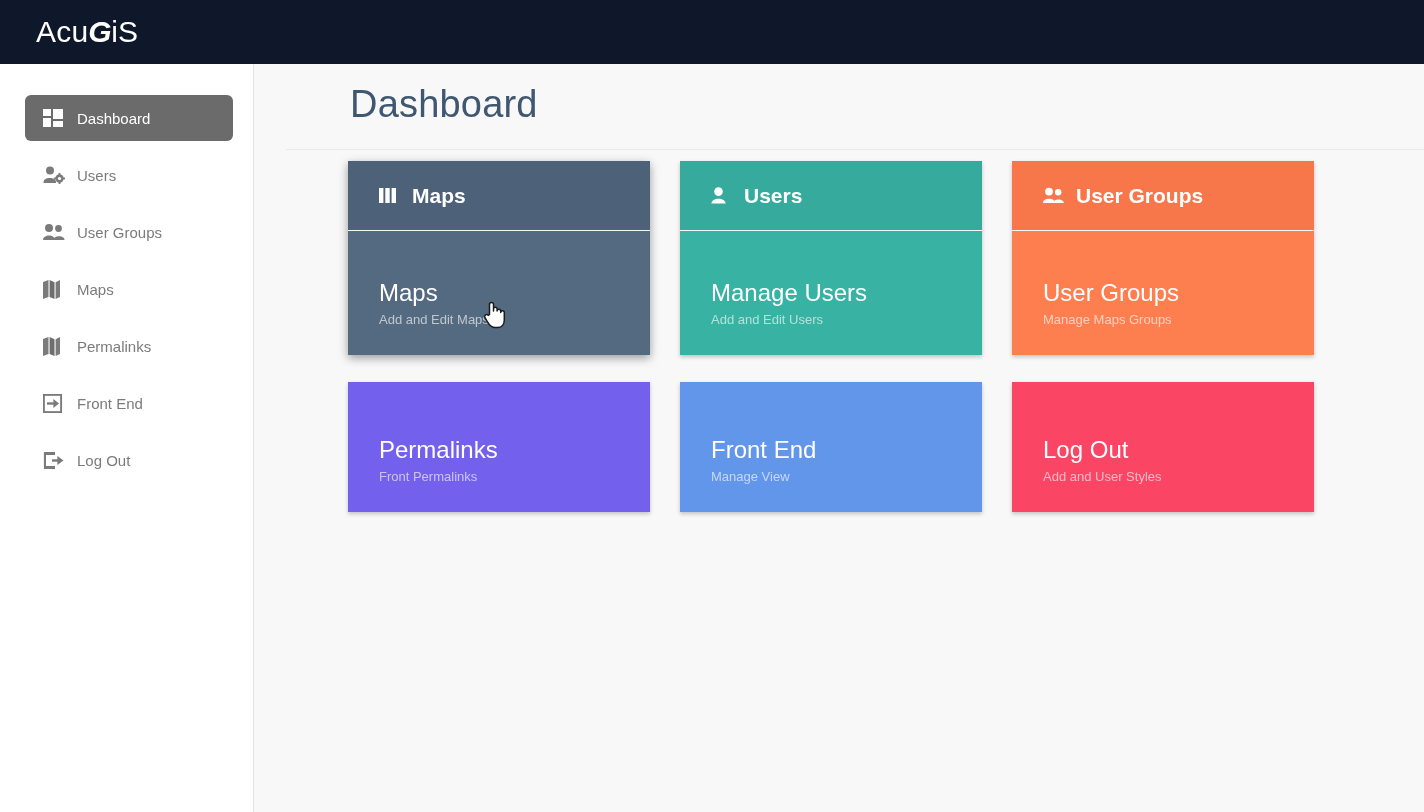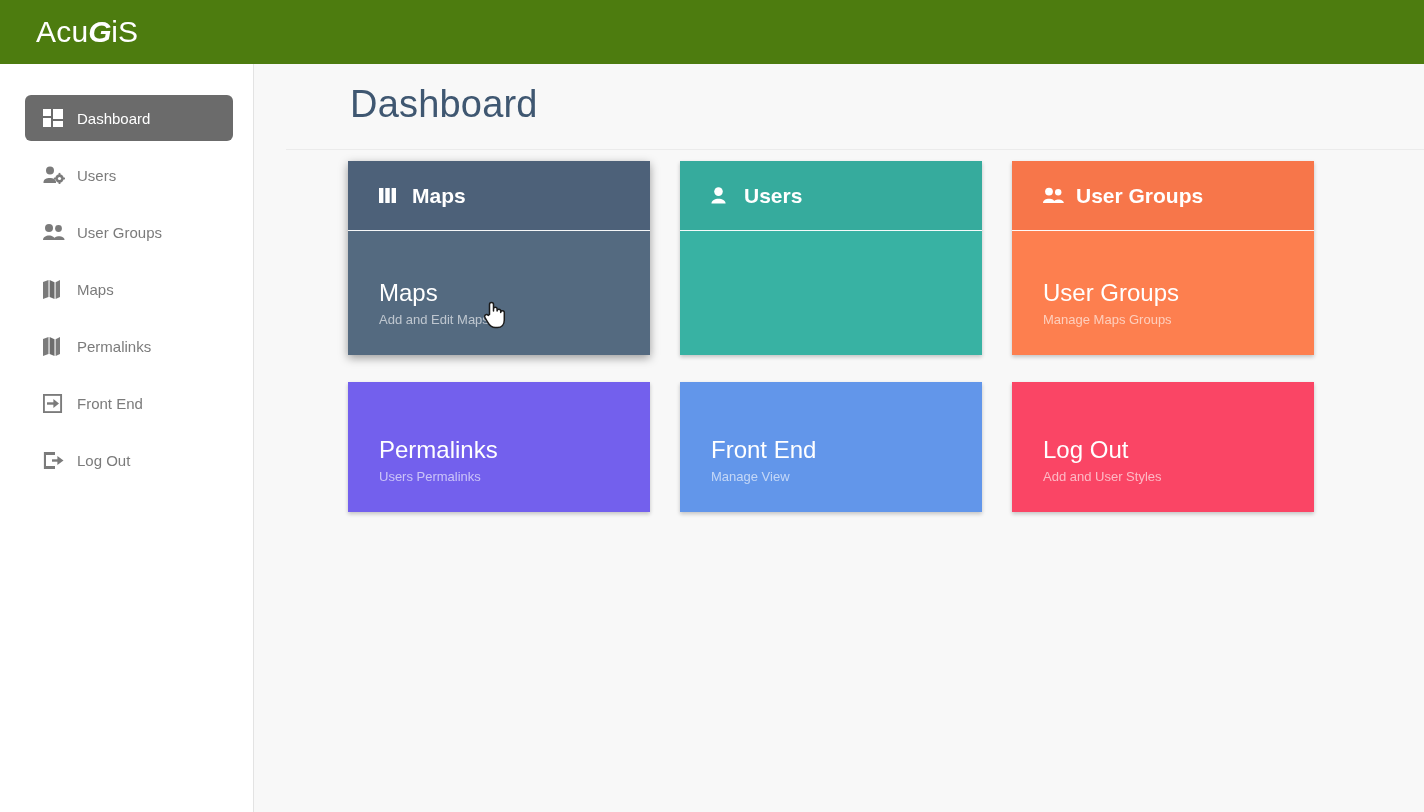--- a/index.html
+++ b/index.html
@@ -165,21 +165,21 @@
     position: absolute;
     left: 483px; top: 299px;
     width: 24px; height: 30px;
     pointer-events: none;
     z-index: 50;
   }
 </style>
 </head>
 <body>
 
-<div id="topbar" style="background: #4d7c0f;">
+<div id="topbar" style="background: #0f172a;">
   <div id="brand">
     <span>Acu</span>
       <span class="g">G</span>
       <span>iS</span>
   </div>
 </div>
 
 <nav id="sidebar" style="background: rgb(255, 255, 255);">
 
   <div class="nav-item active" style="background: rgb(107, 107, 107);">
@@ -296,20 +296,24 @@
 
       <div class="card" id="card-users" style="background: rgb(56, 178, 163);">
         <div class="card-head" style="background: rgb(54, 171, 157);">
           <span class="head-ico">
             <svg width="15" height="17" viewBox="0 0 15 17">
               <circle cx="7.5" cy="4.6" r="4.3" fill="#ffffff"></circle>
               <path d="M0.4 16.6 C0.4 10.2 14.6 10.2 14.6 16.6 Z" fill="#ffffff"></path>
             </svg>
           </span>
           <span>Users</span>
+        </div>
+        <div class="card-body">
+          <div class="card-title">Manage Users</div>
+          <div class="card-sub">Add and Edit Users</div>
         </div>
       </div>
 
       <div class="card" id="card-user-groups" style="background: rgb(253, 127, 79);">
         <div class="card-head" style="background: rgb(247, 118, 74);">
           <span class="head-ico">
             <svg width="21" height="17" viewBox="0 0 21 17">
               <circle cx="6" cy="4.6" r="3.9" fill="#ffffff"></circle>
               <circle cx="15.2" cy="5.2" r="3.2" fill="#ffffff"></circle>
               <path d="M0 16 C0 10.4 12 10.4 12 16 Z" fill="#ffffff"></path>
@@ -324,21 +328,21 @@
         </div>
       </div>
 
     </div>
 
     <div class="row">
 
       <div class="card" id="card-permalinks" style="background: rgb(115, 96, 237);">
         <div class="card-body short">
           <div class="card-title">Permalinks</div>
-          <div class="card-sub">Users Permalinks</div>
+          <div class="card-sub">Front Permalinks</div>
         </div>
       </div>
 
       <div class="card" id="card-front-end" style="background: rgb(98, 150, 234);">
         <div class="card-body short">
           <div class="card-title">Front End</div>
           <div class="card-sub">Manage View</div>
         </div>
       </div>
 

